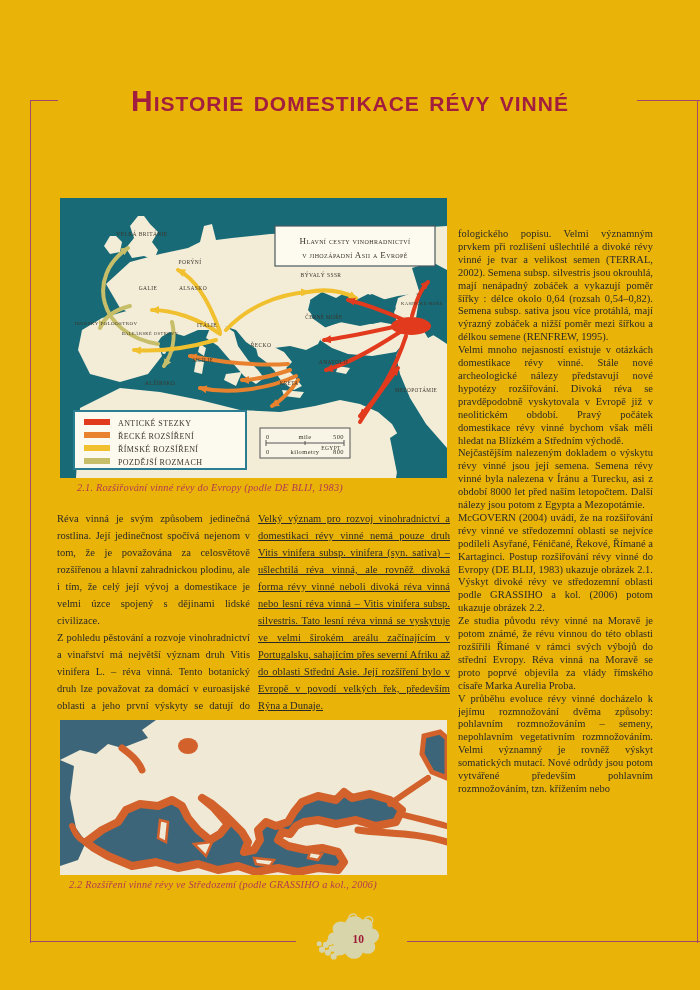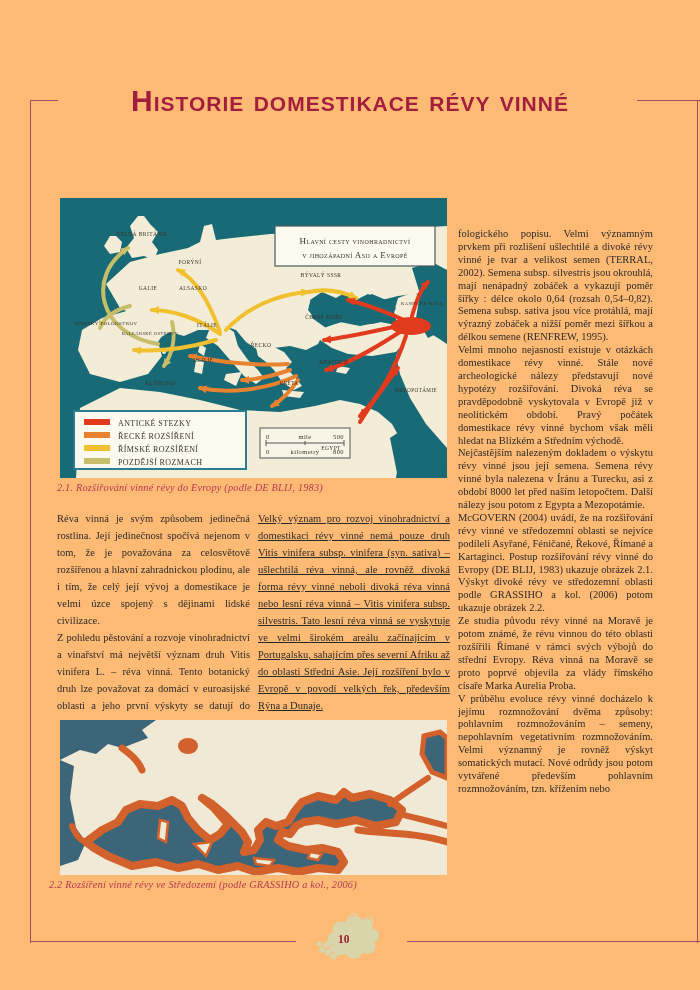--- a/index.html
+++ b/index.html
@@ -1,30 +1,30 @@
 <!DOCTYPE html>
 <html><head>
 <meta charset="utf-8">
 <style>
   html,body{margin:0;padding:0;background:#ffffff;}
-  #page{position:relative;width:700px;height:990px;background:#fdba74;overflow:hidden;
+  #page{position:relative;width:700px;height:990px;background:#eab308;overflow:hidden;
         font-family:"Liberation Serif",serif;}
   .abs{position:absolute;}
   .rule{position:absolute;background:#a4476a;}
   #title{left:0;top:82px;width:700px;text-align:center;color:#a21e3e;
          font-family:"Liberation Sans",sans-serif;font-weight:bold;
          font-variant:small-caps;font-size:30px;line-height:37px;letter-spacing:1px;}
-  .caption{position:absolute;color:#b23a52;font-style:italic;font-size:10.3px;letter-spacing:.2px;}
+  .caption{position:absolute;color:#b23a52;font-style:italic;font-size:10.3px;letter-spacing:.2px;margin-left:20px;}
   .col{position:absolute;text-align:justify;color:#2b2a28;font-size:10.5px;overflow:hidden;}
   .col p{margin:0;}
   .c12{line-height:17px;}
   .c3{line-height:12.9px;}
   .maplabel{font-family:"Liberation Serif",serif;fill:#3c352a;letter-spacing:.4px;}
   .smallcaps{font-variant:small-caps;}
-  #pagenum{position:absolute;left:338px;top:933px;width:26px;text-align:left;
+  #pagenum{position:absolute;left:338px;top:933px;width:26px;text-align:right;
            color:#9c1c36;font-weight:bold;font-size:11.5px;}
 </style>
 </head>
 <body>
 
 <div id="page">
 
   <div class="rule" style="left:30px;top:100px;width:28px;height:1.4px;"></div>
   <div class="rule" style="left:637px;top:100px;width:63px;height:1.4px;"></div>
   <div class="rule" style="left:30px;top:100px;width:1.4px;height:843px;"></div>

